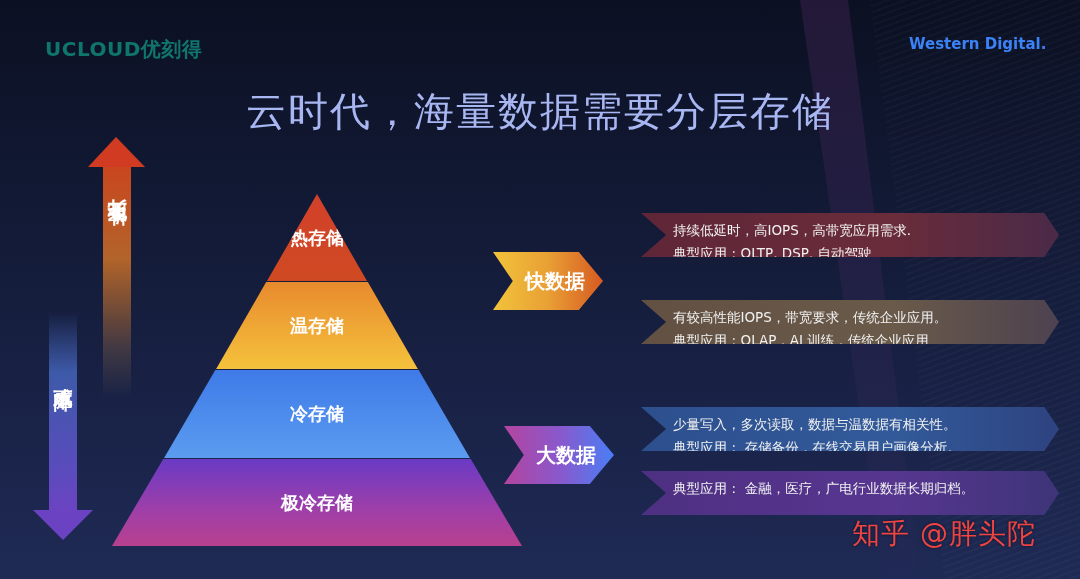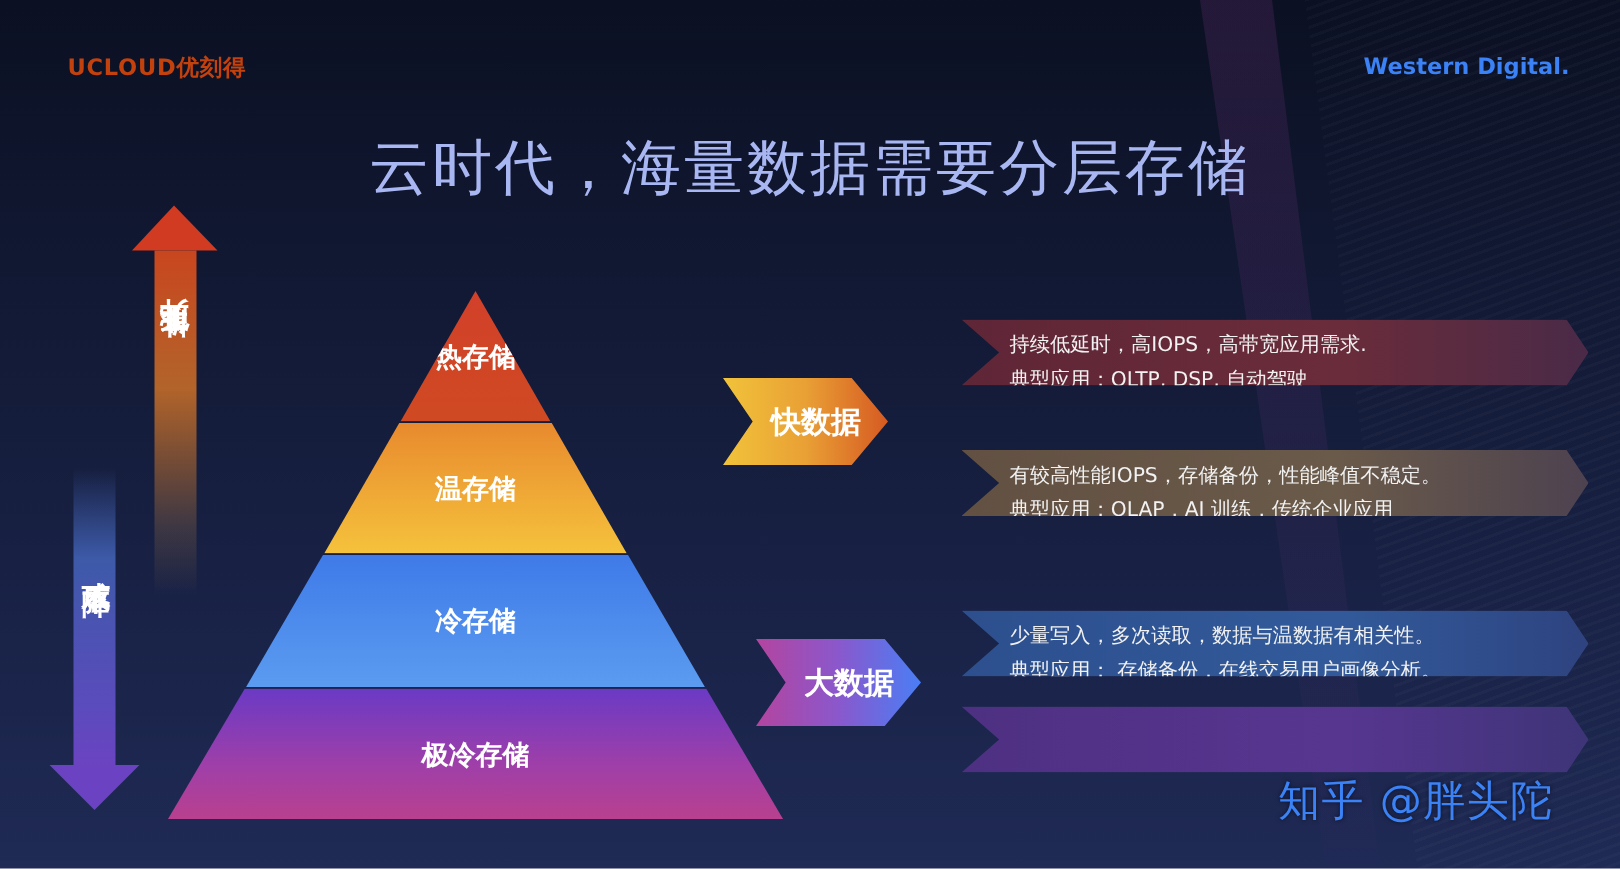--- a/index.html
+++ b/index.html
@@ -5,21 +5,21 @@
   html,body{margin:0;padding:0;}
   body{width:1080px;height:579px;overflow:hidden;position:relative;
     font-family:"DejaVu Sans","Liberation Sans",sans-serif;
     background:linear-gradient(180deg,#0b1022 0%,#141c3a 45%,#1f2a55 100%);}
   .bg-sheen{position:absolute;right:0;top:0;width:300px;height:579px;
     background:repeating-linear-gradient(160deg,rgba(255,255,255,0.025) 0 2px,transparent 2px 6px);
     clip-path:polygon(30% 0,100% 0,100% 100%,55% 100%);}
   .bg-glow{position:absolute;left:800px;top:0;width:120px;height:579px;
     background:linear-gradient(180deg,rgba(110,50,120,0.25),rgba(60,40,110,0.05));
     clip-path:polygon(0 0,40% 0,100% 100%,70% 100%);}
-  .logo-left{position:absolute;left:45px;top:36px;color:#c2410c;font-size:15px;font-weight:bold;letter-spacing:0.5px;}
+  .logo-left{position:absolute;left:45px;top:36px;color:#0f766e;font-size:20px;font-weight:bold;letter-spacing:0.5px;}
   .logo-right{position:absolute;left:909px;top:35px;color:#3b82f6;font-size:15px;font-weight:bold;}
   .title{position:absolute;left:0;width:1080px;top:84px;text-align:center;color:#a8b6f2;font-size:40px;letter-spacing:2px;}
   
   .arrow-up{position:absolute;left:88px;top:137px;width:57px;height:260px;}
   .arrow-up .head{position:absolute;left:0;top:0;width:0;height:0;border-left:28px solid transparent;border-right:29px solid transparent;border-bottom:30px solid #d03b22;}
   .arrow-up .shaft{position:absolute;left:15px;top:30px;width:28px;height:230px;background:linear-gradient(180deg,#c9461f 0%,#b2642a 40%,rgba(120,90,70,0.4) 80%,rgba(60,60,80,0));}
   .arrow-up .label{position:absolute;left:15px;top:40px;width:28px;writing-mode:vertical-rl;transform:rotate(180deg);color:#fff;font-weight:bold;font-size:19px;letter-spacing:2px;text-align:center;height:120px;}
   .arrow-down{position:absolute;left:33px;top:312px;width:60px;height:232px;}
   .arrow-down .shaft{position:absolute;left:16px;top:0;width:28px;height:200px;background:linear-gradient(180deg,rgba(60,90,160,0) 0%,#3d5aa8 30%,#5b4bbd 80%,#6c43c2);}
   .arrow-down .head{position:absolute;left:0;top:198px;width:0;height:0;border-left:30px solid transparent;border-right:30px solid transparent;border-top:30px solid #6b42c2;}
@@ -29,31 +29,31 @@
   .tier{position:absolute;left:0;width:410px;display:flex;align-items:center;justify-content:center;color:#fff;font-weight:bold;font-size:18px;}
   .tier span{position:relative;z-index:2;}
   .t1{top:0;height:87px;background:linear-gradient(180deg,#d2402a,#cf4a22);clip-path:polygon(50% 0,62.2% 100%,37.8% 100%);}
   .t2{top:88px;height:87px;background:linear-gradient(180deg,#e88a2e,#f5c23c);clip-path:polygon(37.6% 0,62.4% 0,74.6% 100%,25.4% 100%);}
   .t3{top:176px;height:88px;background:linear-gradient(180deg,#3f7ae8,#5b9cf0);clip-path:polygon(25.2% 0,74.8% 0,87.3% 100%,12.7% 100%);}
   .t4{top:265px;height:87px;background:linear-gradient(180deg,#6a3ac4,#a03fa8 60%,#b8408e);clip-path:polygon(12.5% 0,87.5% 0,100% 100%,0 100%);}
   
   .badge{position:absolute;width:110px;height:58px;display:flex;align-items:center;justify-content:center;color:#fff;font-weight:bold;font-size:20px;
     clip-path:polygon(0 0,78% 0,100% 50%,78% 100%,0 100%,18% 50%);}
   .badge span{padding-left:14px;}
-  .b-fast{left:482px;top:252px;background:linear-gradient(90deg,#f1c33a,#e9a035 50%,#d65a22);}
+  .b-fast{left:493px;top:252px;background:linear-gradient(90deg,#f1c33a,#e9a035 50%,#d65a22);}
   .b-big{left:504px;top:426px;background:linear-gradient(90deg,#b4449f,#8a58cc 50%,#4a7ef5);}
   
   .band{position:absolute;left:641px;width:418px;height:44px;color:#f2f2f2;font-size:13.5px;line-height:23px;
     clip-path:polygon(0 0,96.5% 0,100% 50%,96.5% 100%,0 100%,6% 50%);box-sizing:border-box;padding:6px 0 0 32px;}
   .band div{white-space:nowrap;}
   .bd1{top:213px;background:linear-gradient(90deg,#5f2637,#6a2c3a 60%,#4a2a48);}
   .bd2{top:300px;background:linear-gradient(90deg,#625142,#6a5a4a 60%,#4d4250);}
   .bd3{top:379px;background:linear-gradient(90deg,#2d4f8e,#325a9a 60%,#2e4380);margin-top:28px;}
   .bd4{top:471px;background:linear-gradient(90deg,#4e3082,#573690 60%,#3e3478);}
-  .watermark{position:absolute;left:852px;top:515px;color:#3b82f6;font-size:28px;letter-spacing:1px;text-shadow:0 0 3px rgba(0,0,0,0.6);}
+  .watermark{position:absolute;left:852px;top:515px;color:#ef4444;font-size:28px;letter-spacing:1px;text-shadow:0 0 3px rgba(0,0,0,0.6);}
 </style>
 </head>
 <body>
 
 <div class="bg-glow"></div>
 <div class="bg-sheen"></div>
 
 <div class="logo-left">UCLOUD优刻得</div>
 <div class="logo-right">Western Digital.</div>
 <div class="title">云时代，海量数据需要分层存储</div>
@@ -90,23 +90,24 @@
   </div>
 <div class="badge b-big">
     <span>大数据</span>
   </div>
 
 <div class="band bd1">
   <div>持续低延时，高IOPS，高带宽应用需求.</div>
   <div>典型应用：OLTP,  DSP, 自动驾驶</div>
 </div>
 <div class="band bd2">
-  <div>有较高性能IOPS，存储备份，性能峰值不稳定。</div>
+  <div>有较高性能IOPS，带宽要求，传统企业应用。</div>
   <div>典型应用：OLAP，AI 训练，传统企业应用</div>
 </div>
 <div class="band bd3">
   <div>少量写入，多次读取，数据与温数据有相关性。</div>
   <div>典型应用： 存储备份，在线交易用户画像分析。</div>
 </div>
 <div class="band bd4">
+  <div>典型应用： 金融，医疗，广电行业数据长期归档。</div>
 </div>
 
 <div class="watermark">知乎 @胖头陀</div>
 
 </body></html>

